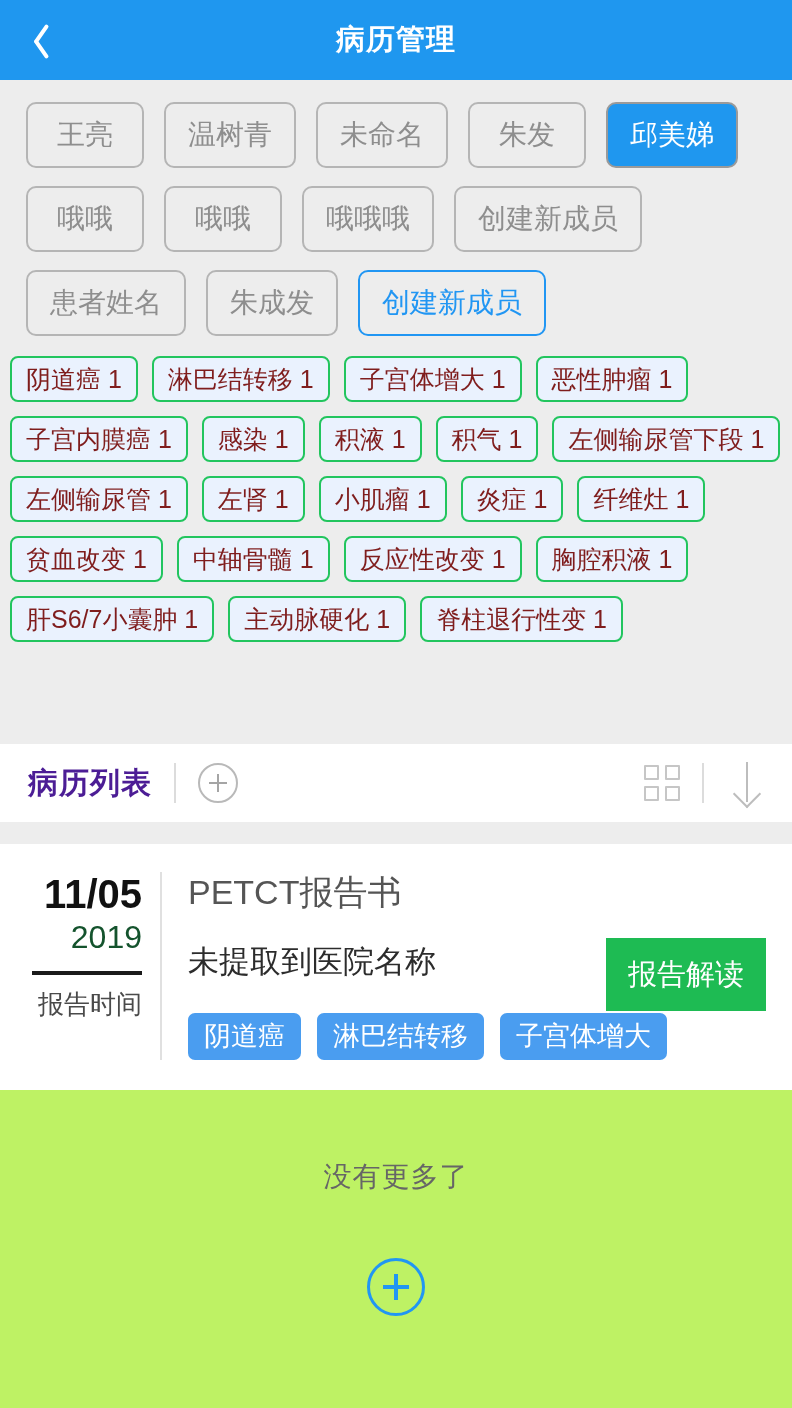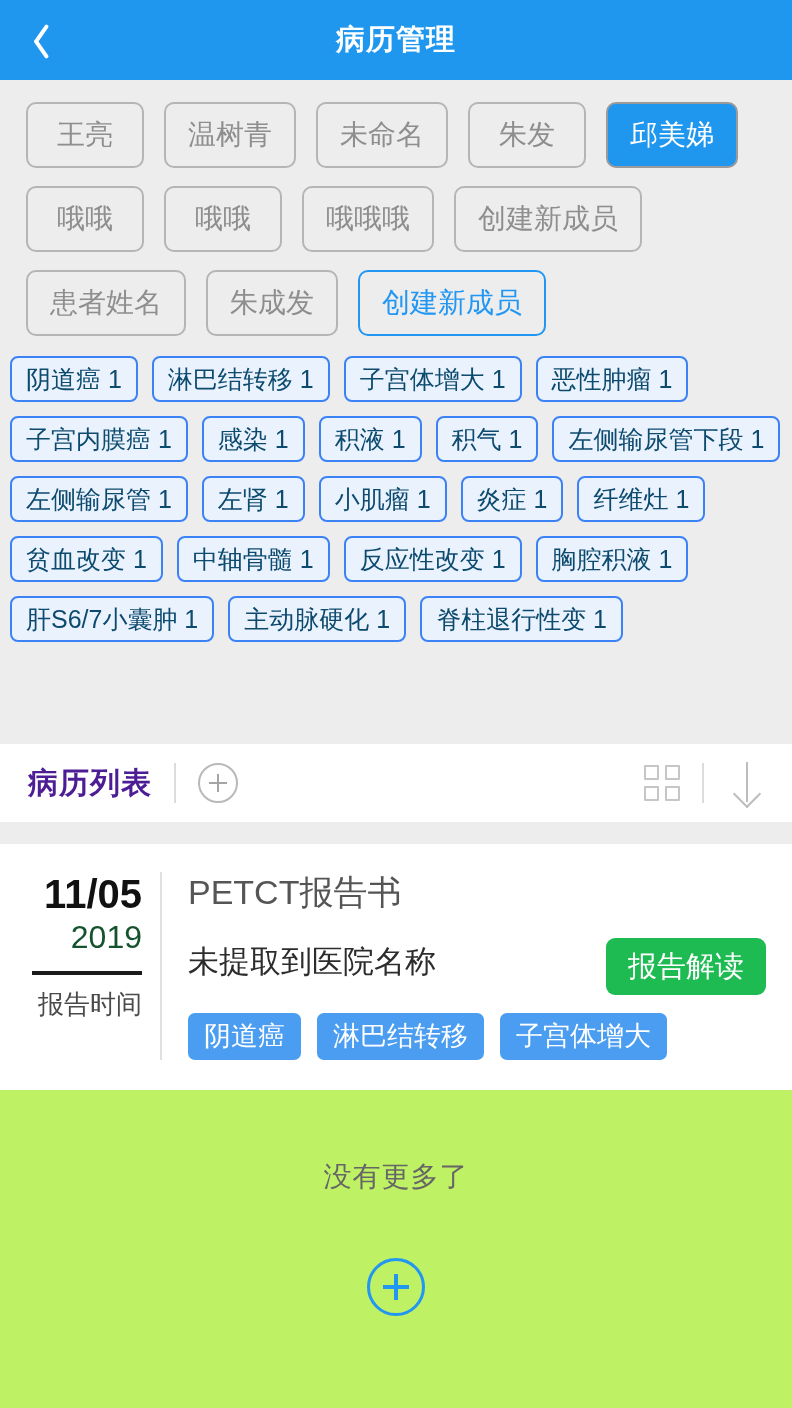--- a/index.html
+++ b/index.html
@@ -101,24 +101,24 @@
     padding: 14px 10px 10px 10px;
     display: flex;
     flex-wrap: wrap;
     gap: 14px 14px;
     align-content: flex-start;
     flex: 0 0 auto;
   }
   .tchip {
     height: 46px;
     padding: 0 14px;
-    border: 2px solid #3b82f6;
+    border: 2px solid #22c55e;
     border-radius: 8px;
     background: #eaf2fe;
-    color: #0c4a6e;
+    color: #7f1d1d;
     font-size: 25px;
     display: flex;
     align-items: center;
     white-space: nowrap;
   }
 
   
   .spacer { flex: 1 1 auto; }
 
   .list-toolbar {
@@ -217,22 +217,22 @@
   }
   .c-title { font-size: 34px; color: #555555; line-height: 1.2; }
   .c-sub { font-size: 31px; color: #2c2c2c; margin-top: 28px; }
   .read-btn {
     position: absolute;
     right: 26px;
     top: 66px;
     background: #1ebb53;
     color: #ffffff;
     font-size: 29px;
-    padding: 14px 22px;
-    border-radius: 9px;
+    padding: 22px 22px;
+    border-radius: 0;
     line-height: 1;
   }
   .c-tags {
     display: flex;
     gap: 16px;
     margin-top: 30px;
     flex-wrap: wrap;
   }
   .c-tag {
     background: #4a9df0;

